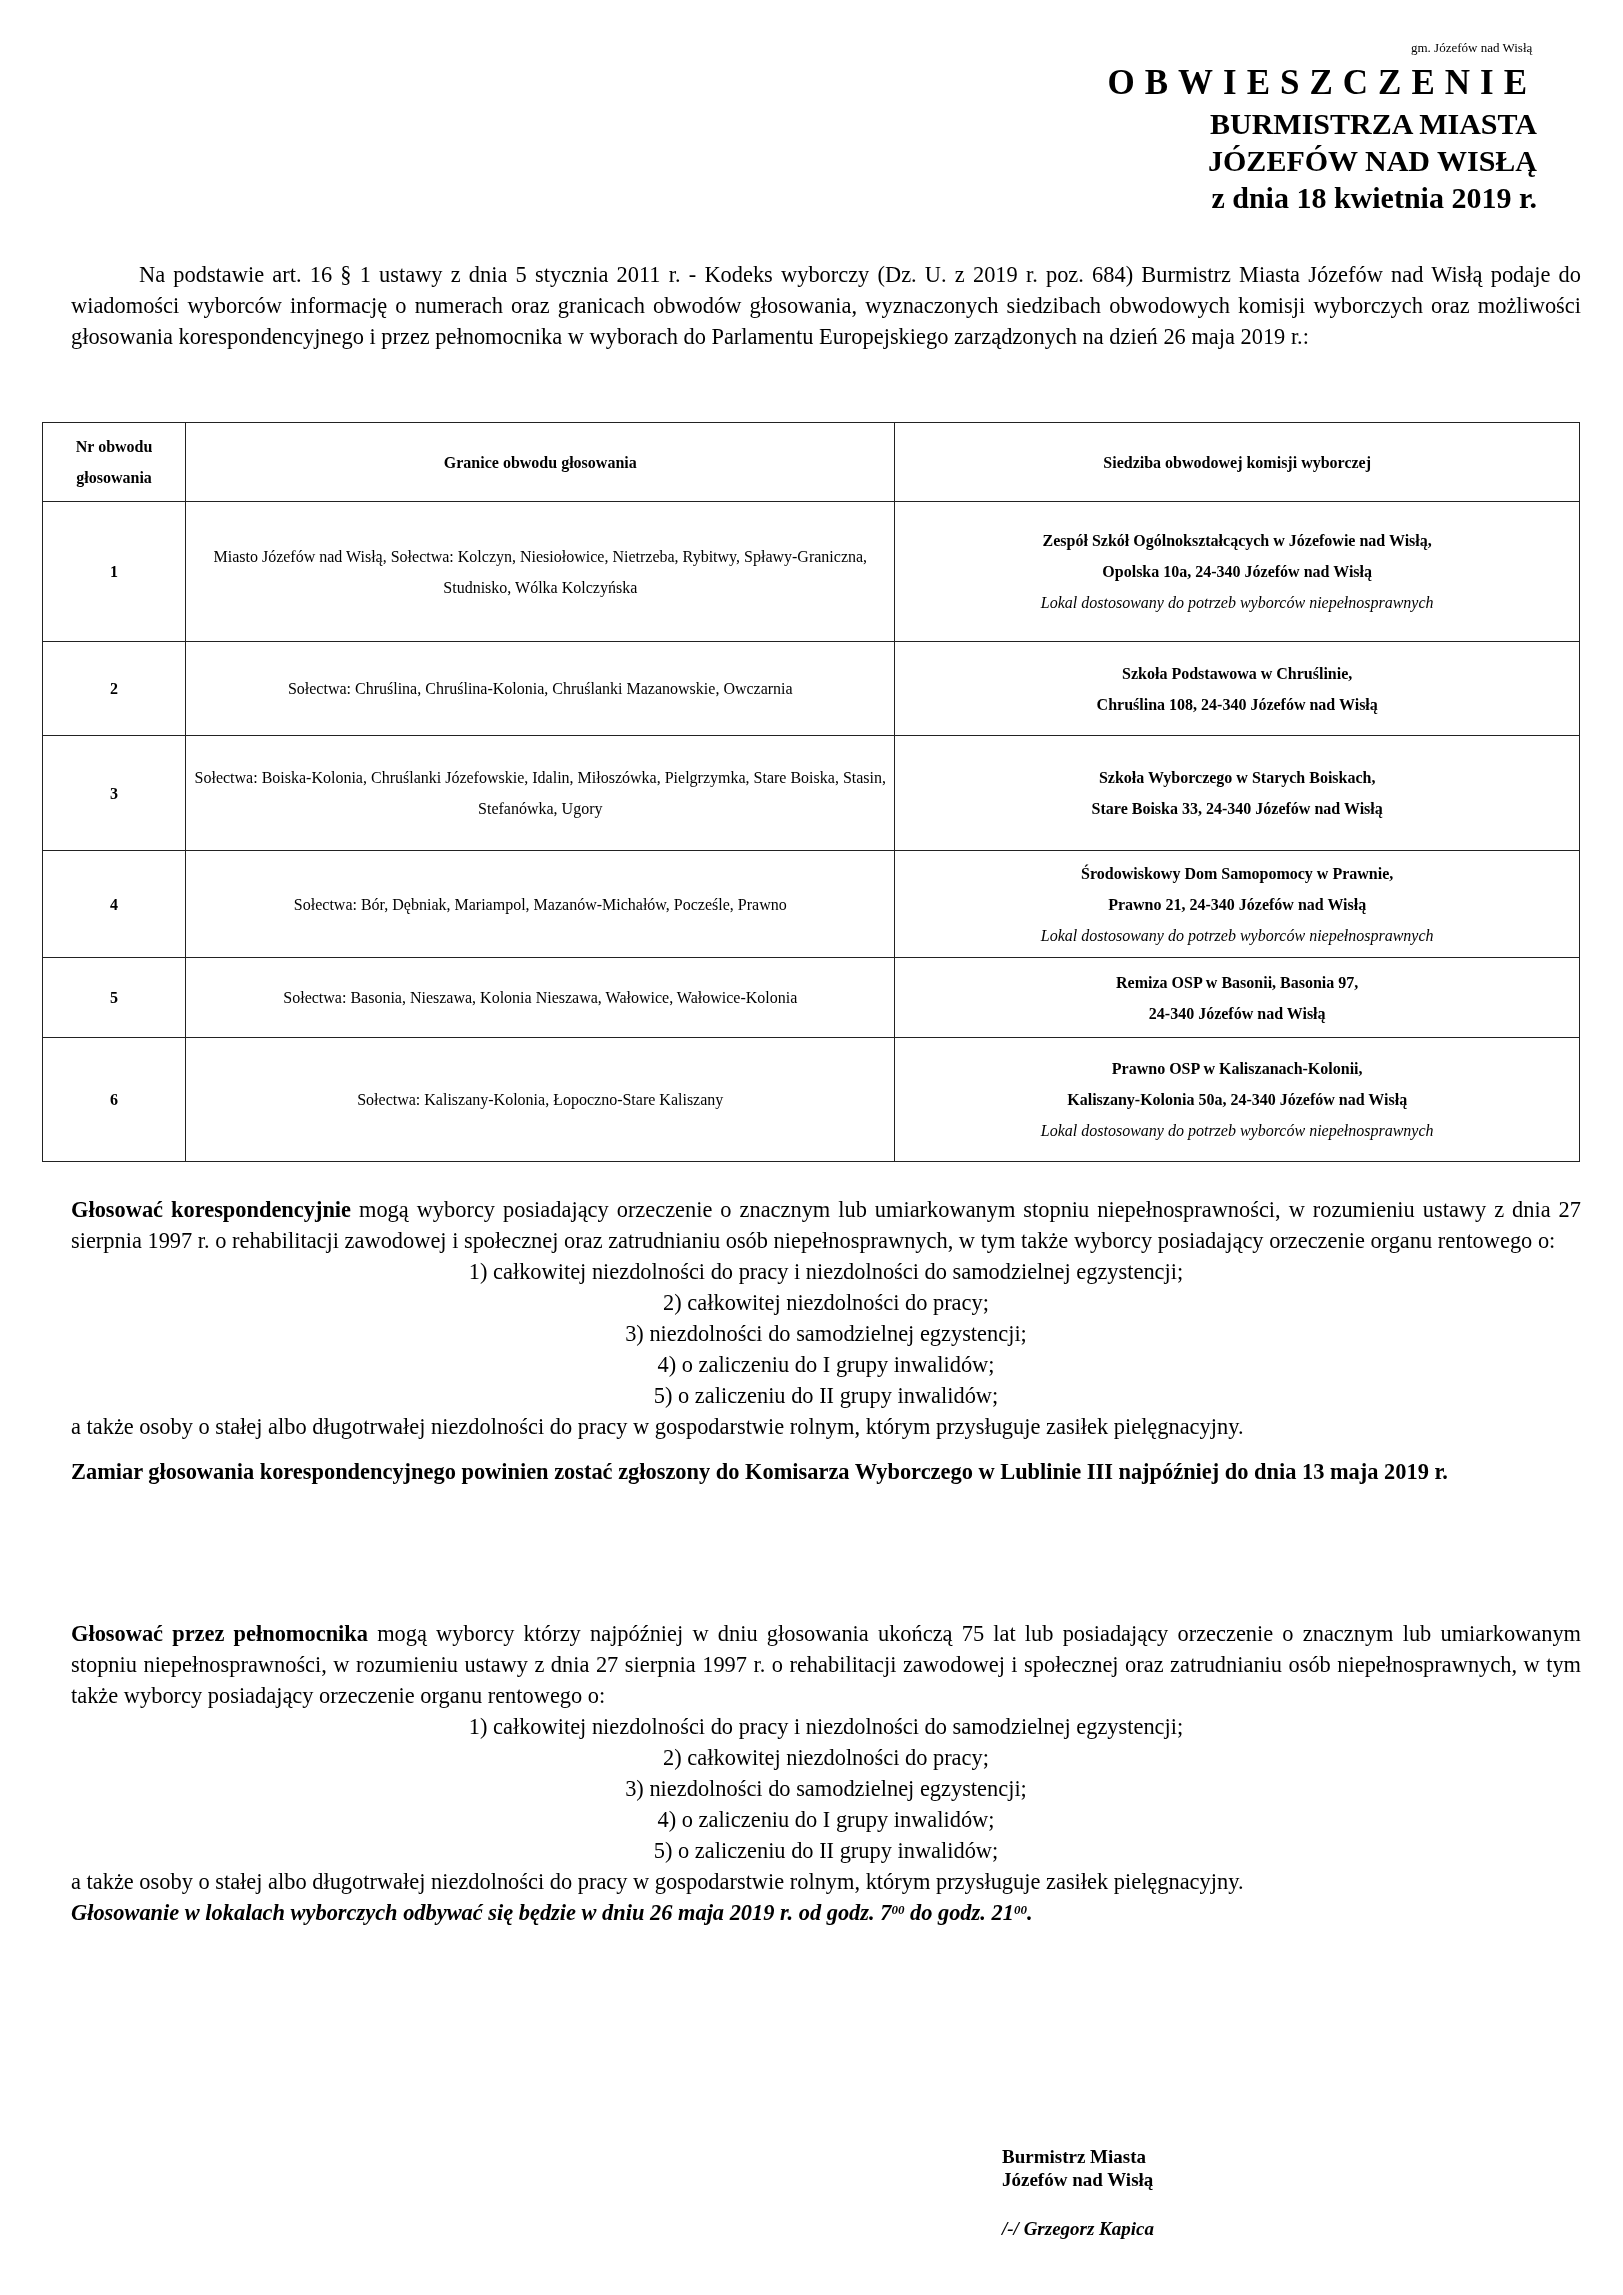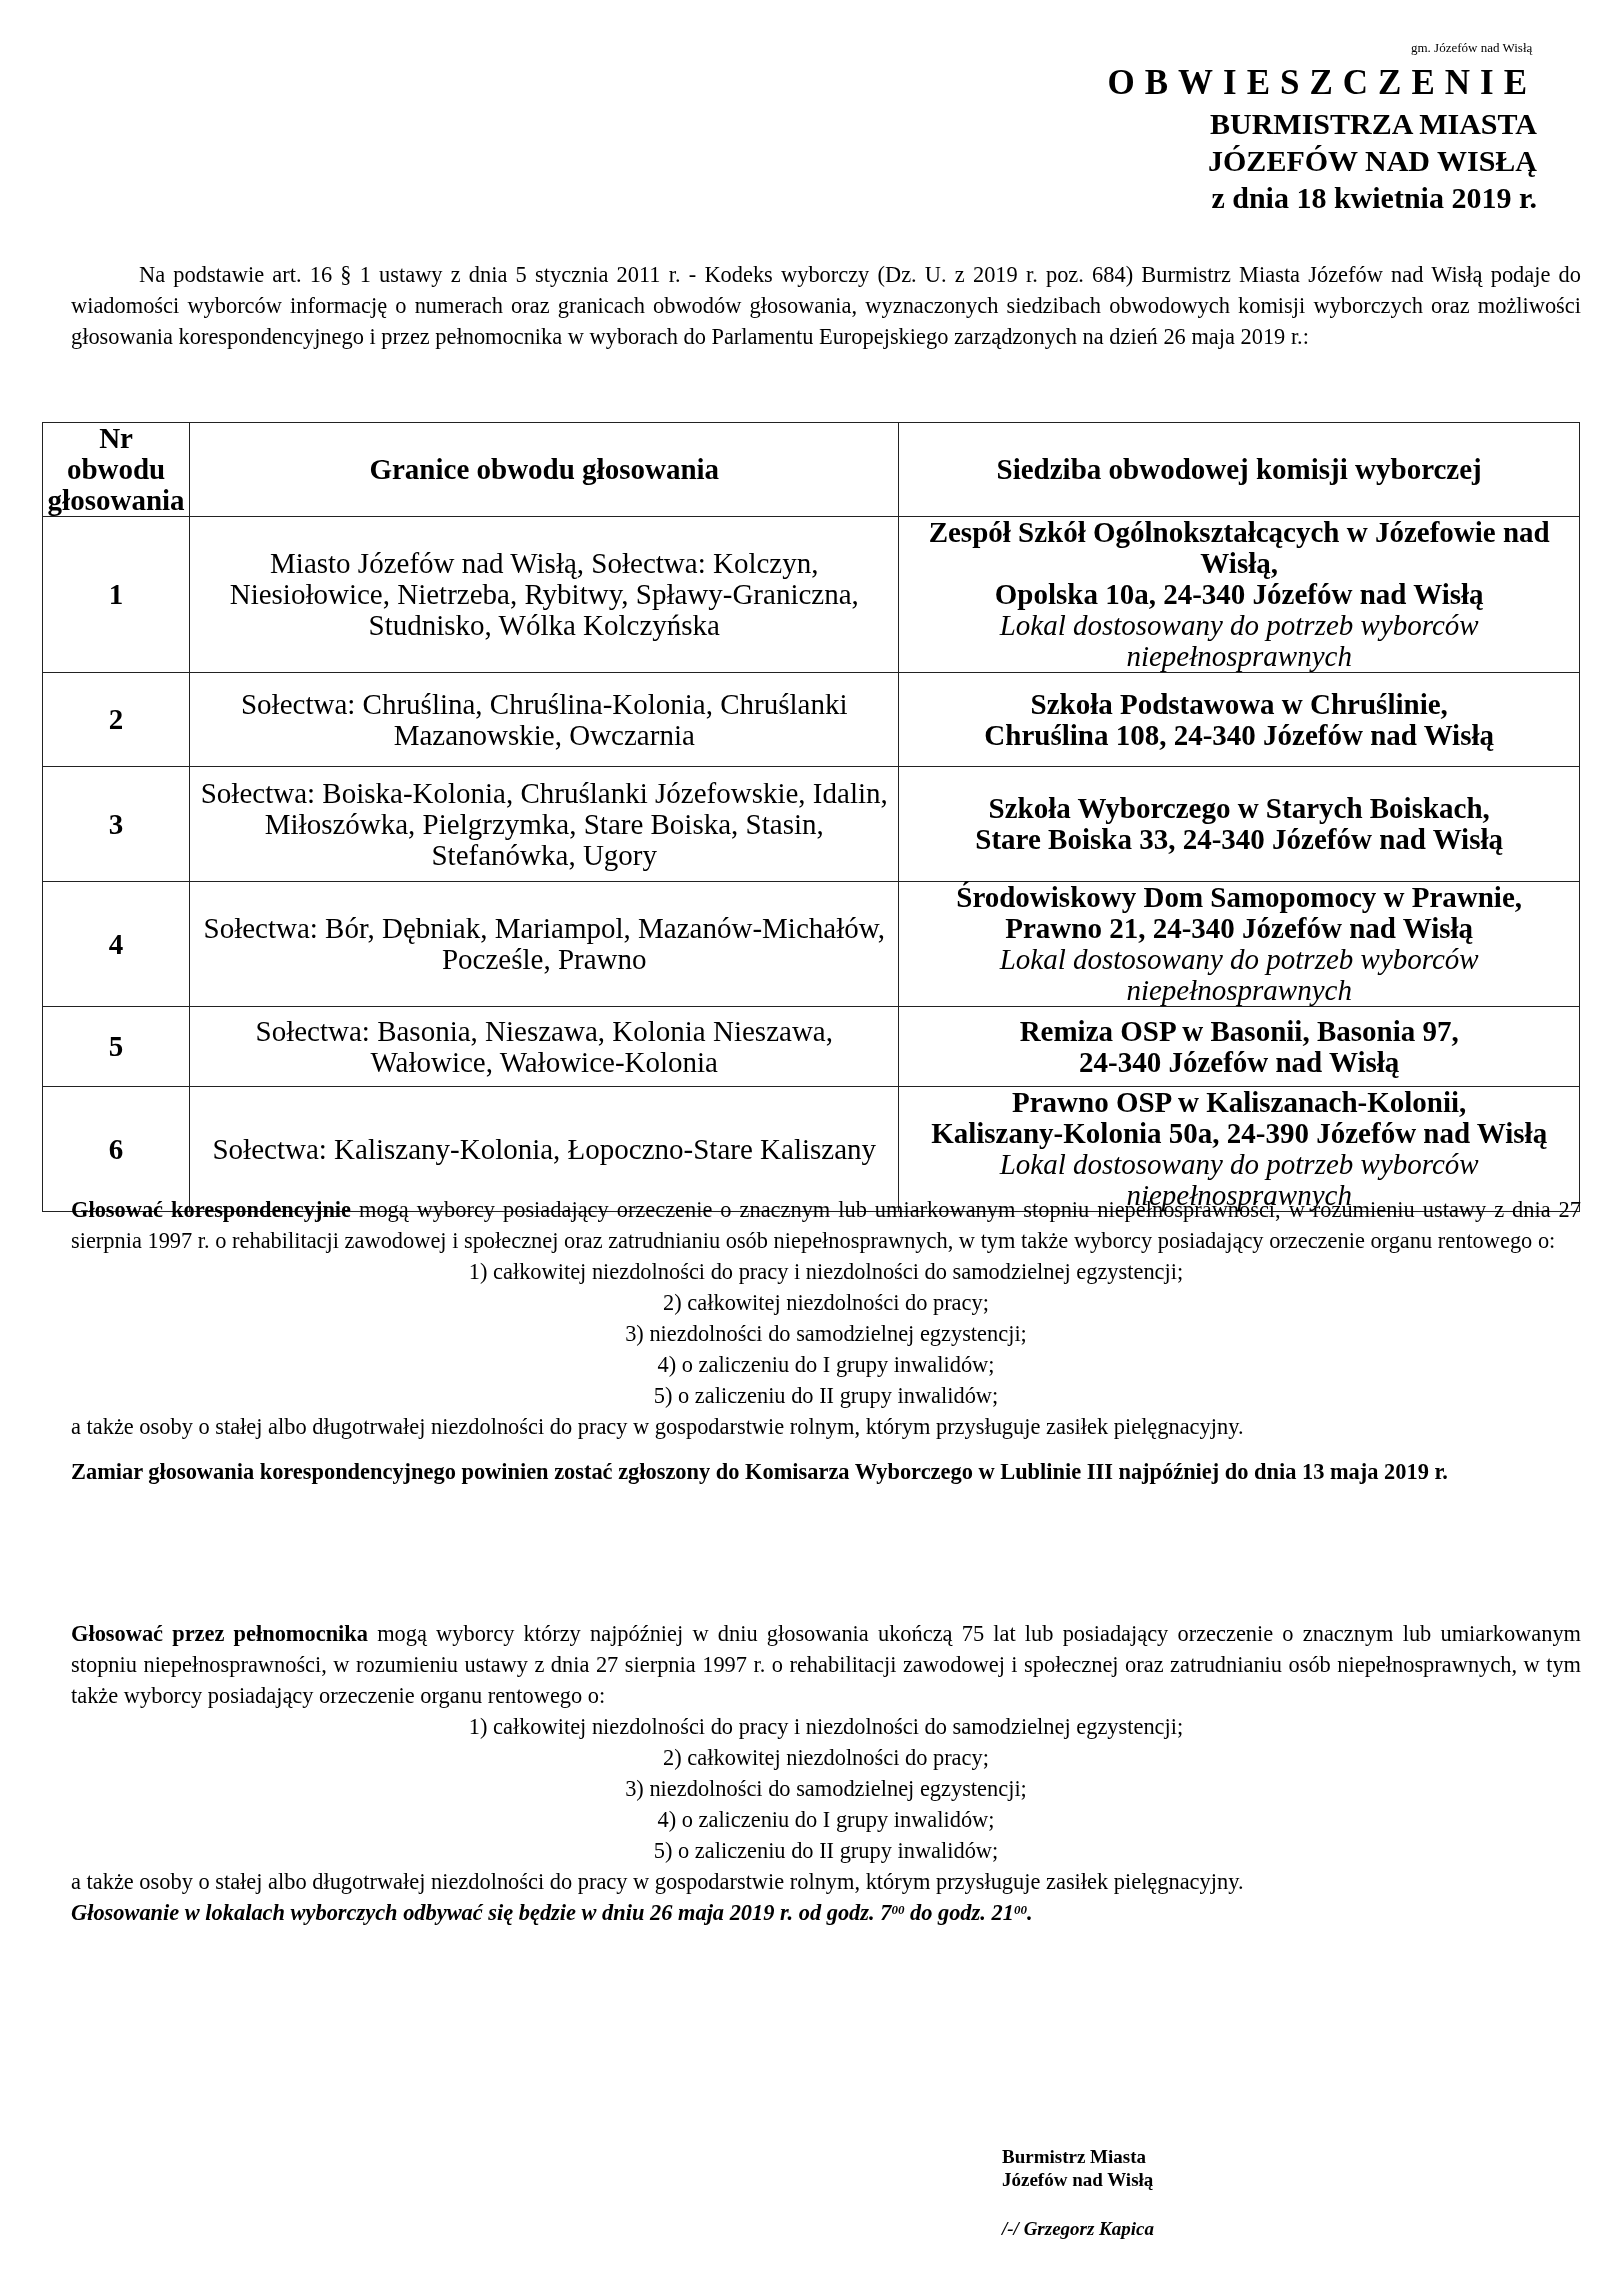--- a/index.html
+++ b/index.html
@@ -6,21 +6,21 @@
   body { width:1623px; height:2295px; position:relative; overflow:hidden;
          font-family:"Liberation Serif", "DejaVu Serif", serif; color:#000; }
   .abs { position:absolute; }
   .corner-note { left:1411px; top:40px; font-size:13px; }
   .title-block { left:0; width:1537px; top:60px; text-align:right; font-weight:bold; }
   .title-main { font-size:35px; letter-spacing:10px; line-height:45px; margin-left:-31px; }
   .title-sub { font-size:30px; line-height:37px; margin-left:-31px; }
   .intro { left:71px; width:1510px; top:259px; font-size:22.4px; line-height:31px; text-align:justify; }
   .intro .indent { display:inline-block; width:68px; }
   table.districts { position:absolute; left:42px; top:422px; width:1538px;
-        border-collapse:collapse; font-size:29px; line-height:31px; }
+        border-collapse:collapse; font-size:16px; line-height:31px; }
   table.districts td, table.districts th { border:1.5px solid #222; text-align:center;
         vertical-align:middle; padding:0 4.6px; }
   table.districts th { font-weight:bold; height:78px; }
   .col-nr { width:133px; }
   .col-bounds { width:699px; }
   .nr-cell { font-weight:bold; }
   .addr-name, .addr-line { font-weight:bold; display:block; }
   .access-note { font-style:italic; display:block; }
   .row-1 td { height:139px; }
   .row-2 td { height:93px; }
@@ -102,21 +102,21 @@
       <span class="addr-name">Remiza OSP w Basonii, Basonia 97,</span>
       <span class="addr-line">24-340 Józefów nad Wisłą</span>
 
     </td>
   </tr>
       <tr class="row-6">
     <td class="nr-cell">6</td>
     <td>Sołectwa: Kaliszany-Kolonia, Łopoczno-Stare Kaliszany</td>
     <td>
       <span class="addr-name">Prawno OSP w Kaliszanach-Kolonii,</span>
-      <span class="addr-line">Kaliszany-Kolonia 50a, 24-390 Józefów nad Wisłą</span>
+      <span class="addr-line">Kaliszany-Kolonia 50a, 24-340 Józefów nad Wisłą</span>
       <span class="access-note">Lokal dostosowany do potrzeb wyborców niepełnosprawnych</span>
     </td>
   </tr>
     </tbody>
 </table>
 
 <div class="abs body-text" style="top:1194px;">
   <p class="p-block"><span class="bold">Głosować korespondencyjnie</span><span> mogą wyborcy posiadający orzeczenie o znacznym lub umiarkowanym stopniu niepełnosprawności, w rozumieniu ustawy z dnia 27 sierpnia 1997 r. o rehabilitacji zawodowej i społecznej oraz zatrudnianiu osób niepełnosprawnych, w tym także wyborcy posiadający orzeczenie organu rentowego o:</span></p>
   <div>
     <span class="list-line">1) całkowitej niezdolności do pracy i niezdolności do samodzielnej egzystencji;</span>

